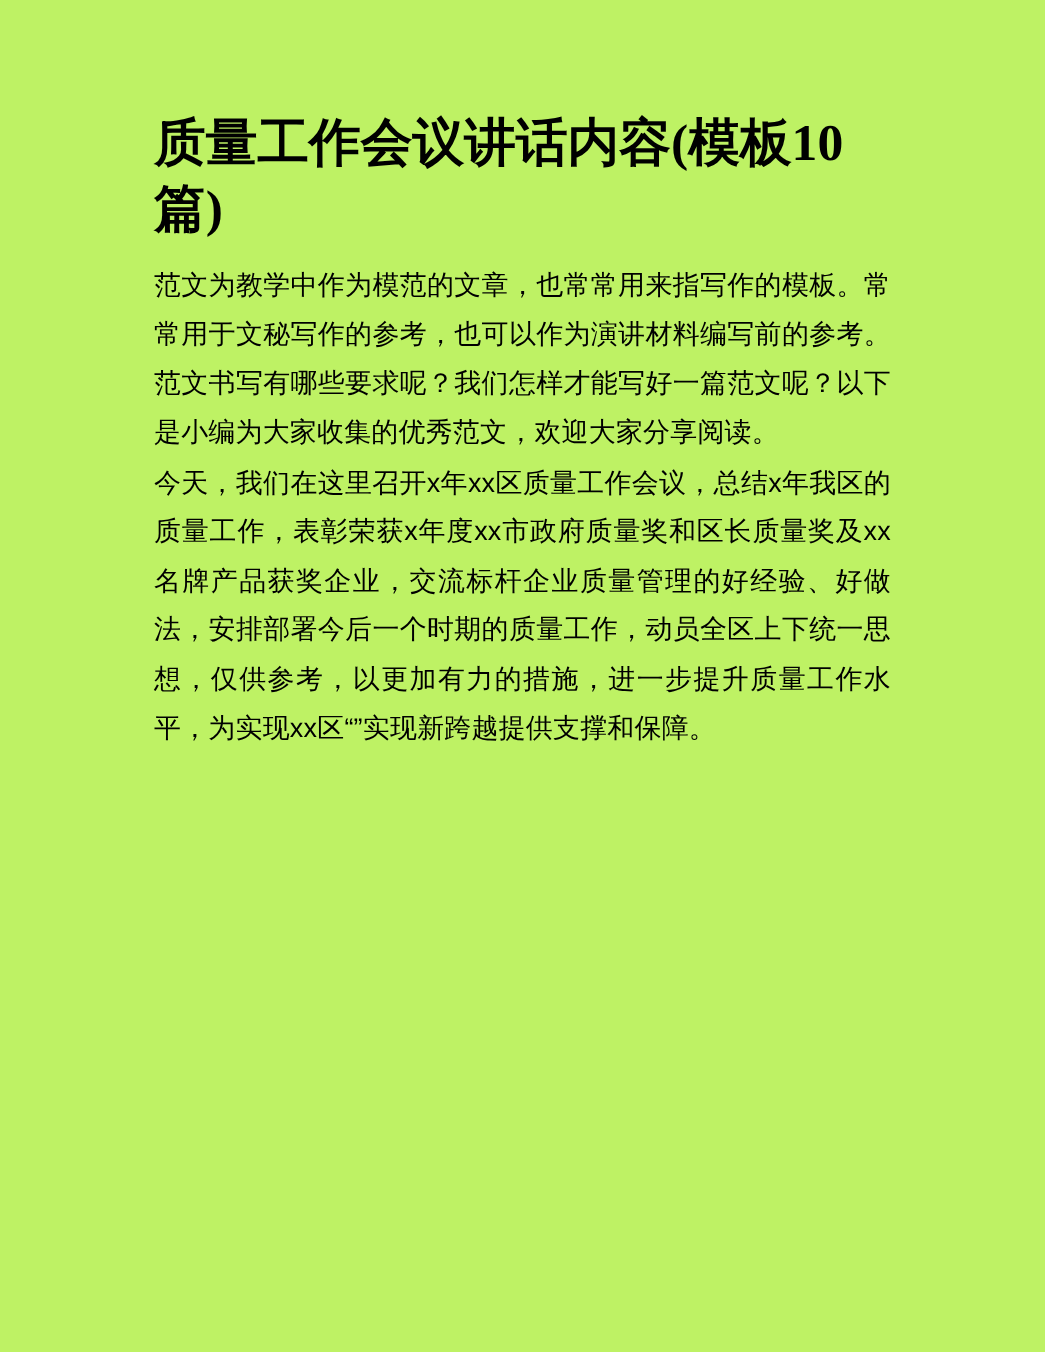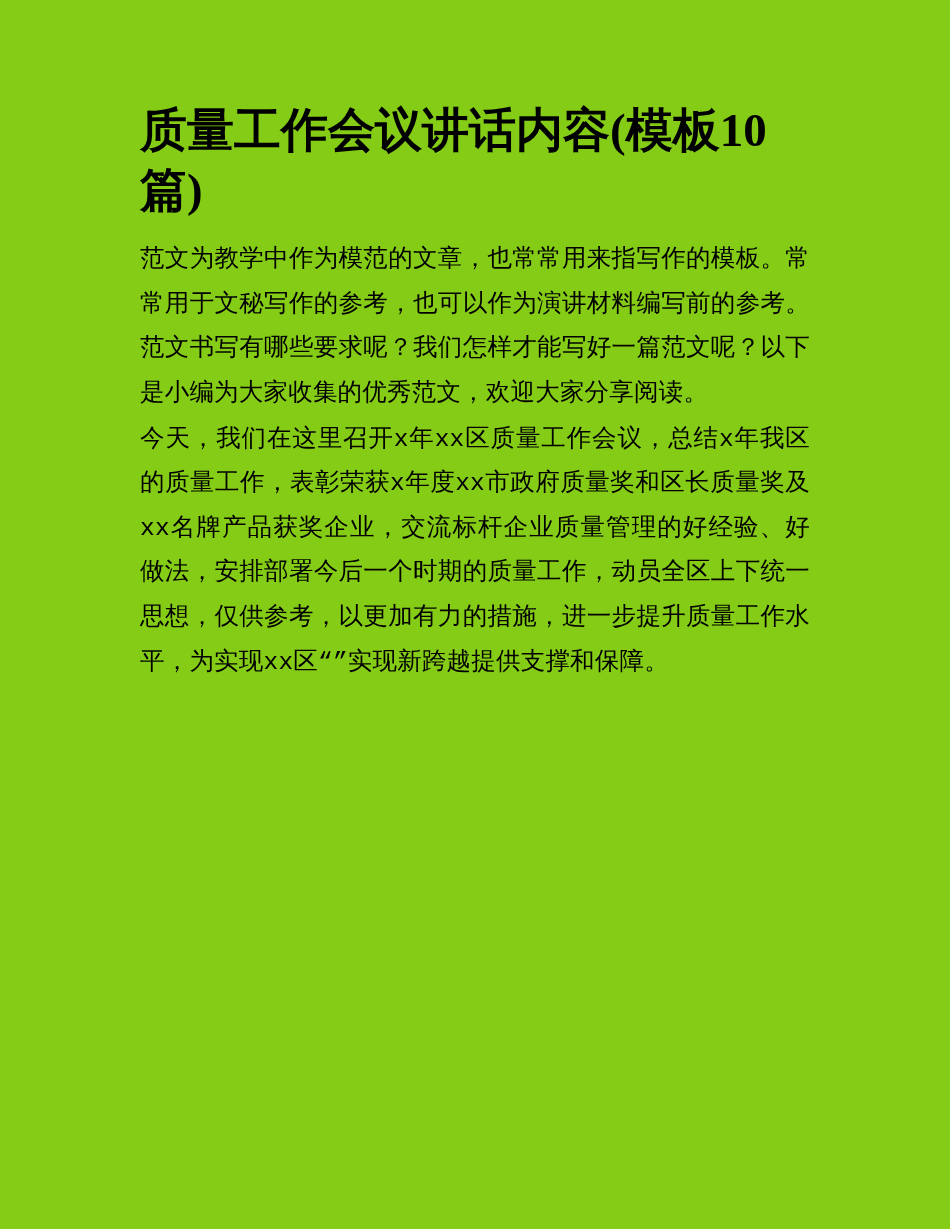--- a/index.html
+++ b/index.html
@@ -11,36 +11,36 @@
     width: 950px;
     height: 1229px;
     font-family: "Liberation Serif", "DejaVu Serif", serif;
     color: #000000;
     overflow: hidden;
   }
   .page {
     position: relative;
     width: 950px;
     height: 1229px;
-    background: #84cc16;
+    background: #bef264;
     box-sizing: border-box;
     padding: 100px 140px 0 140px;
   }
   .doc-title {
     font-family: "Liberation Serif", "DejaVu Serif", serif;
     font-weight: bold;
     font-size: 47px;
     line-height: 1.28;
     letter-spacing: 0px;
     margin: 0 0 18px 0;
     color: #000000;
     word-break: break-all;
   }
   .para {
-    font-family: Liberation Mono, monospace;
+    font-family: Liberation Sans, sans-serif;
     font-size: 24.5px;
     line-height: 1.82;
     margin: 0 0 1px 0;
     color: #000000;
     text-align: justify;
     text-justify: inter-character;
     word-break: break-all;
     letter-spacing: 0.2px;
   }
   .para.small {

